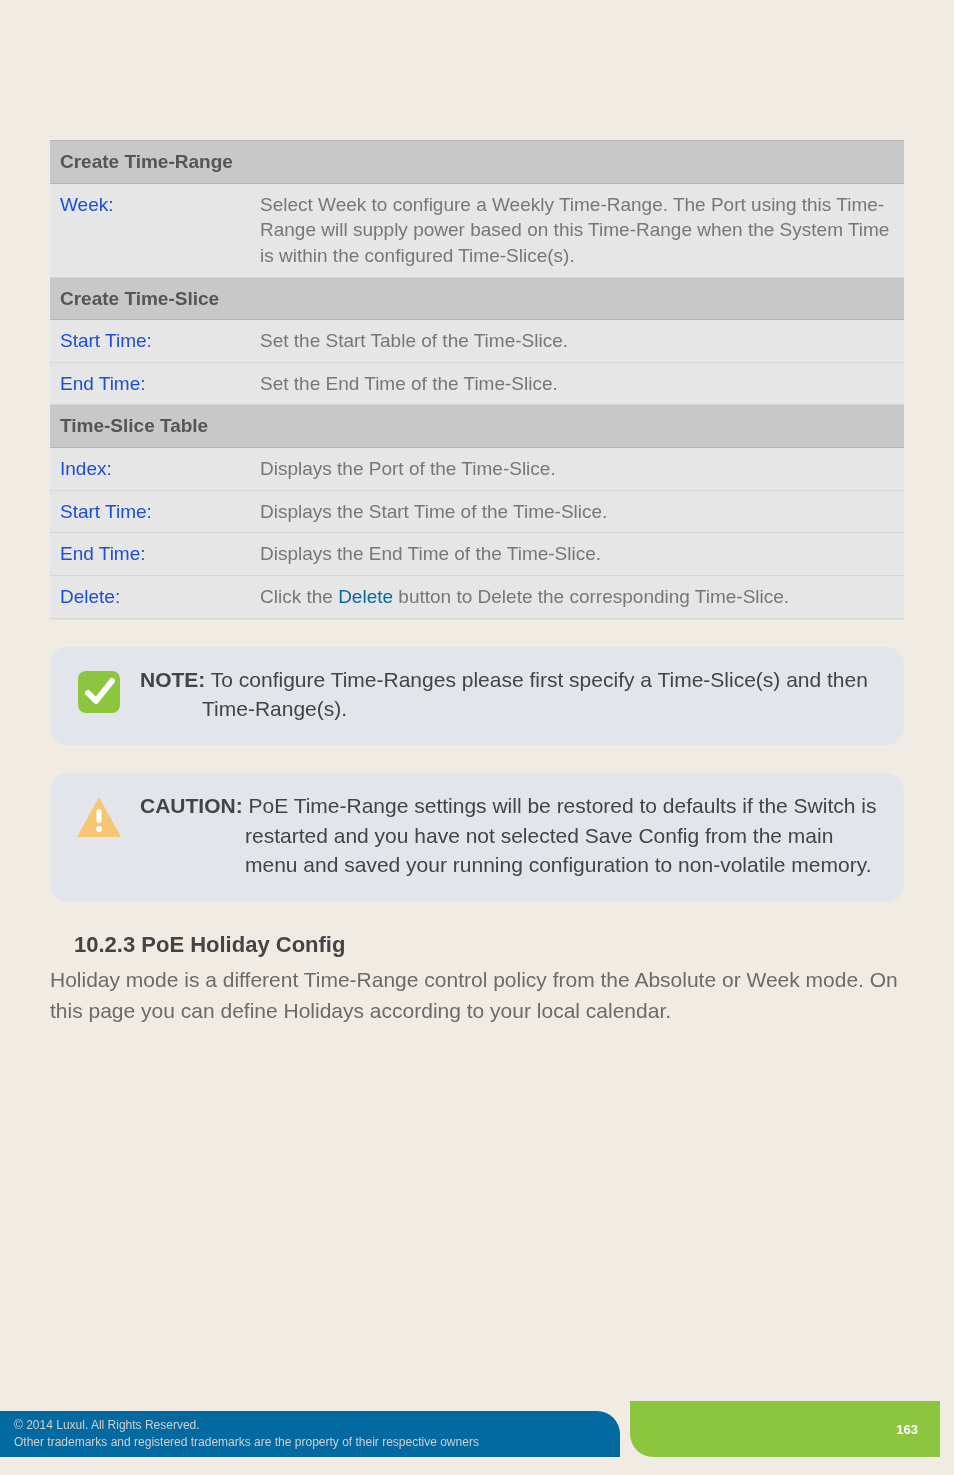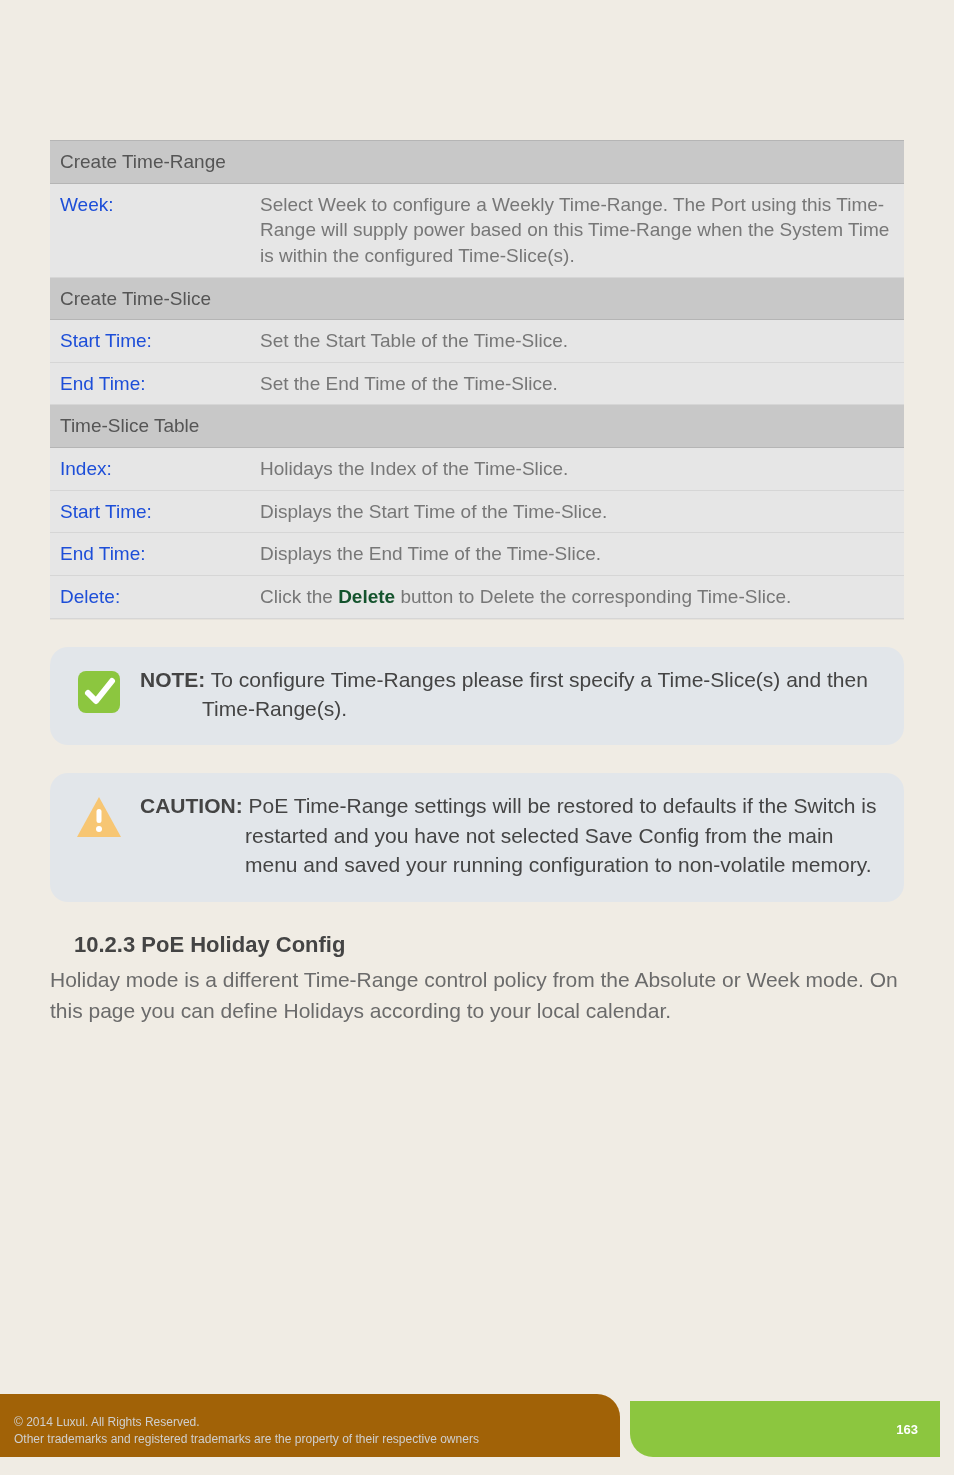--- a/index.html
+++ b/index.html
@@ -10,41 +10,41 @@
   .top-banner { position: absolute; top: 10px; left: 0; right: 0; height: 110px; }
   .banner-black { position: absolute; left: 0; top: 30px; width: 500px; height: 60px; background: #000; border-bottom-right-radius: 30px; }
   .banner-green { position: absolute; right: 14px; top: 30px; width: 420px; height: 60px; background: #8cc63f; border-top-left-radius: 30px; display: flex; align-items: center; justify-content: flex-end; padding-right: 40px; }
   .banner-green span { color: #fff; font-style: italic; font-weight: 600; font-size: 34px; letter-spacing: .5px; }
 
   .content { position: absolute; top: 140px; left: 50px; right: 50px; }
 
   
   table.defs { width: 100%; border-collapse: collapse; font-size: 19px; line-height: 1.35; box-shadow: 0 1px 0 rgba(0,0,0,.04); }
   table.defs td, table.defs th { padding: 8px 10px; vertical-align: top; text-align: left; }
-  tr.section td { background: #c8c8c8; color: #555; font-weight: 400; border-top: 1px solid #b5b5b5; border-bottom: 1px solid #b5b5b5; }
+  tr.section td { background: #c8c8c8; color: #555; font-weight: 700; border-top: 1px solid #b5b5b5; border-bottom: 1px solid #b5b5b5; }
   tr.row td { background: #e6e6e6; border-bottom: 1px solid #d6d6d6; color: #777; }
   tr.row td.label { width: 200px; color: #1d4ed8; }
-  tr.row td.desc strong { color: #14532d; font-weight: 700; }
+  tr.row td.desc strong { color: #0369a1; font-weight: 400; }
 
   
   .callout { margin-top: 28px; background: #e2e6ea; border-radius: 18px; padding: 18px 24px 22px 24px; display: flex; gap: 16px; }
   .callout .icon-wrap { flex: 0 0 50px; display: flex; align-items: flex-start; justify-content: center; padding-top: 4px; }
   .callout .text { flex: 1; font-size: 21px; line-height: 1.4; color: #444; }
   .callout .text .lead { font-weight: 700; }
   .callout.note .text { padding-left: 0; }
   .callout .indent { display: block; padding-left: 105px; text-indent: -105px; }
   .callout.note .indent { padding-left: 62px; text-indent: -62px; }
 
   
   h3.sub { margin-top: 30px; font-size: 22px; font-weight: 600; color: #444; margin-left: 24px; }
   p.body { margin-top: 6px; font-size: 21px; line-height: 1.5; color: #6b6b6b; }
 
   
   .footer { position: absolute; left: 0; right: 0; bottom: 18px; height: 54px; }
-  .footer-black { position: absolute; left: 0; bottom: 0; width: 620px; height: 63px; background: #a16207; border-top-right-radius: 23px; padding: 20px 14px; color: #cfcfcf; font-size: 12px; line-height: 1.4; }
+  .footer-black { position: absolute; left: 0; bottom: 0; width: 620px; height: 46px; background: #0369a1; border-top-right-radius: 23px; padding: 6px 14px; color: #cfcfcf; font-size: 12px; line-height: 1.4; }
   .footer-green { position: absolute; right: 14px; bottom: 0; width: 310px; height: 56px; background: #8cc63f; border-bottom-left-radius: 23px; display: flex; align-items: center; justify-content: flex-end; padding-right: 22px; }
   .footer-green span { color: #fff; font-weight: 700; font-size: 13px; }
 
   
   svg { display: block; }
 </style>
 </head>
 <body>
 
 <div class="page">
@@ -73,21 +73,21 @@
       <tr class="row">
         <td class="label">End Time:</td>
         <td class="desc">Set the End Time of the Time-Slice.</td>
       </tr>
 
       <tr class="section">
         <td colspan="2">Time-Slice Table</td>
       </tr>
       <tr class="row">
         <td class="label">Index:</td>
-        <td class="desc">Holidays the Index of the Time-Slice.</td>
+        <td class="desc">Displays the Port of the Time-Slice.</td>
       </tr>
       <tr class="row">
         <td class="label">Start Time:</td>
         <td class="desc">Displays the Start Time of the Time-Slice.</td>
       </tr>
       <tr class="row">
         <td class="label">End Time:</td>
         <td class="desc">Displays the End Time of the Time-Slice.</td>
       </tr>
       <tr class="row">

